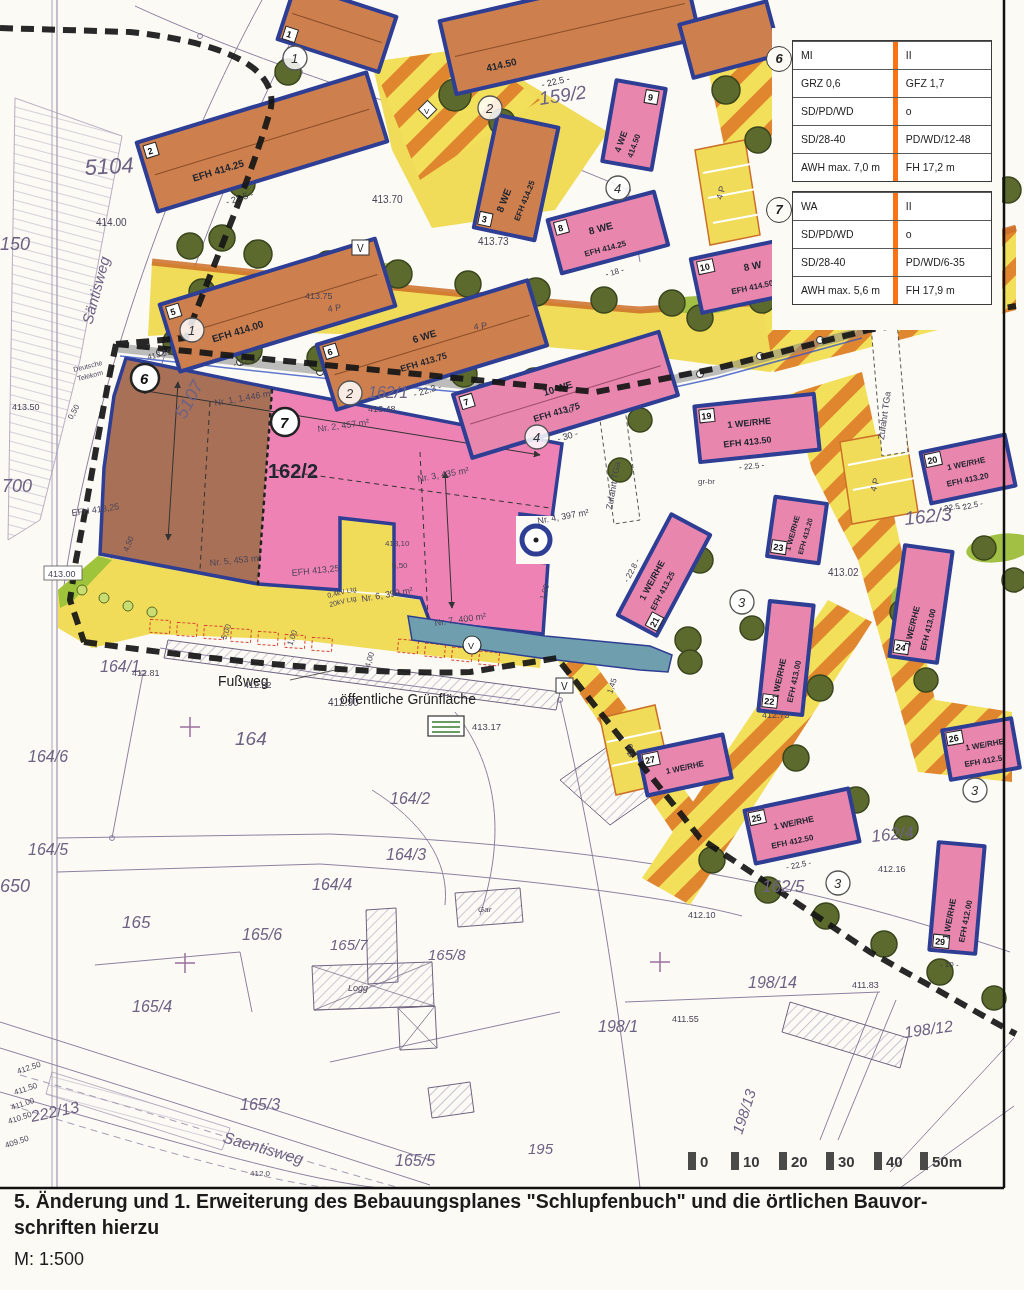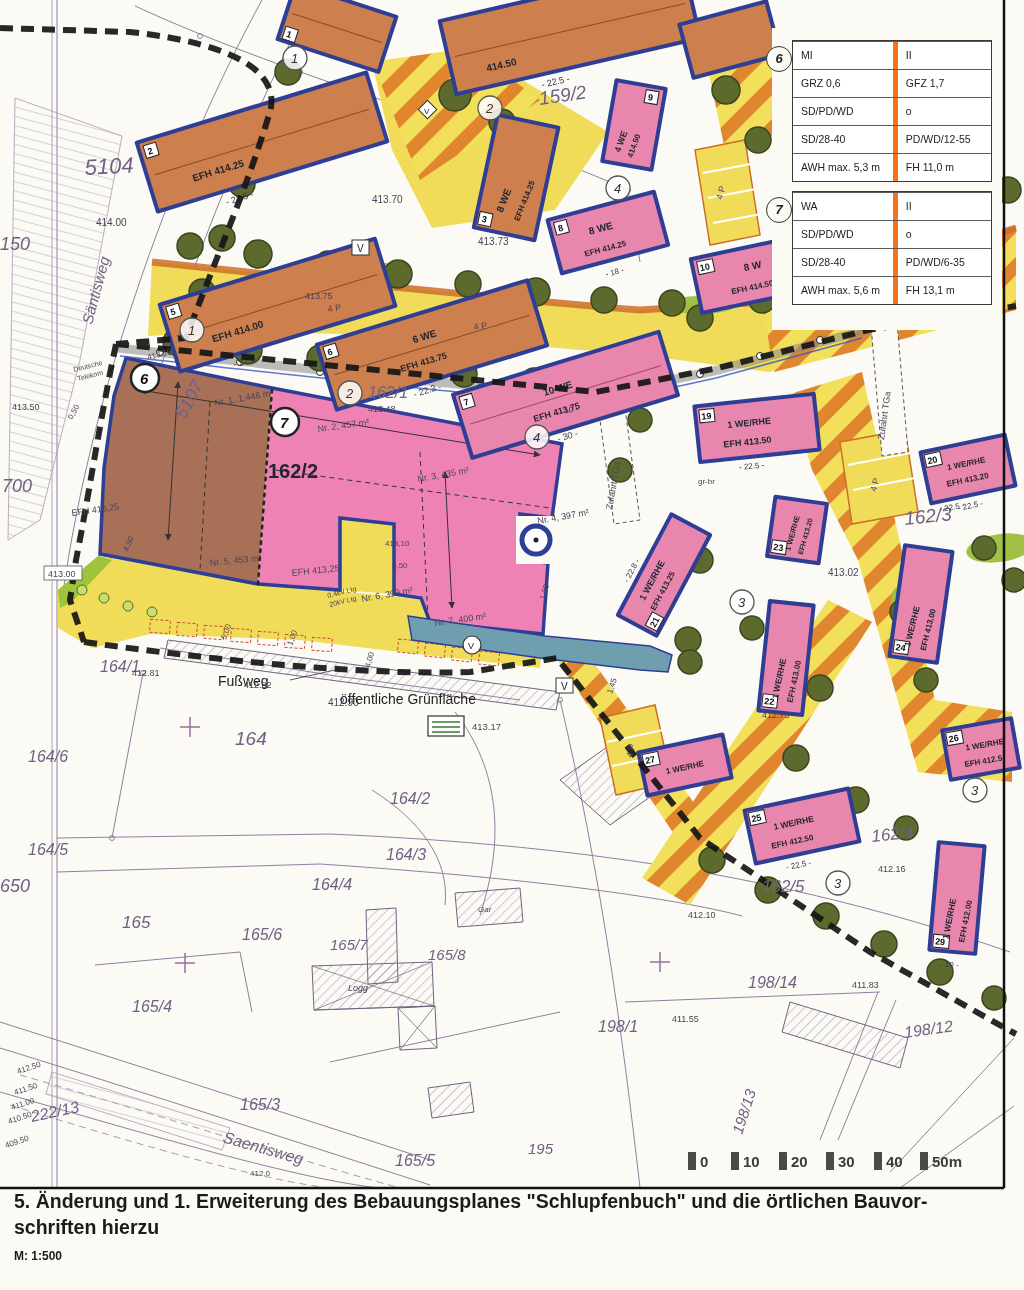--- a/index.html
+++ b/index.html
@@ -20,21 +20,21 @@
   .lg-row:first-child{border-top:none;}
   .lg-c1,.lg-c2{padding:7px 6px 7px 8px;font-size:10.5px;color:#222;min-height:13px;}
   .lg-c1{width:52%;}
   .lg-c2{width:48%;border-left:5px solid #f97316;}
   .lg-marker{position:absolute;left:-27px;top:5px;width:24px;height:24px;border:1.6px solid #333;
              border-radius:50%;background:#fbfaf5;text-align:center;line-height:24px;
              font-size:13px;font-weight:bold;color:#222;font-style:italic;}
   
   #caption{position:absolute;left:14px;top:1188px;width:990px;color:#1b1b1b;}
   #caption .t{font-size:19.5px;font-weight:bold;line-height:1.35;}
-  #caption .m{font-size:12px;font-weight:bold;margin-top:8px;}
+  #caption .m{font-size:18px;font-weight:normal;margin-top:8px;}
 </style>
 </head>
 <body>
 
 <div id="sheet">
 
 <svg id="map" width="1024" height="1190" viewBox="0 0 1024 1190">
   <defs>
     <pattern id="hatchOrange" width="30" height="30" patternUnits="userSpaceOnUse" patternTransform="rotate(45)">
       <rect width="30" height="30" fill="#f2df5a"></rect>
@@ -611,44 +611,44 @@
     <div class="lg-row">
           <div class="lg-c1">GRZ 0,6</div>
           <div class="lg-c2">GFZ 1,7</div>
         </div>
     <div class="lg-row">
           <div class="lg-c1">SD/PD/WD</div>
           <div class="lg-c2">o</div>
         </div>
     <div class="lg-row">
           <div class="lg-c1">SD/28-40</div>
-          <div class="lg-c2">PD/WD/12-55</div>
-        </div>
-    <div class="lg-row">
-          <div class="lg-c1">AWH max. 5,3 m</div>
-          <div class="lg-c2">FH 11,0 m</div>
+          <div class="lg-c2">PD/WD/12-48</div>
+        </div>
+    <div class="lg-row">
+          <div class="lg-c1">AWH max. 7,0 m</div>
+          <div class="lg-c2">FH 17,2 m</div>
         </div>
   </div>
   <div class="lg-table">
     <div class="lg-marker">7</div>
     <div class="lg-row">
           <div class="lg-c1">WA</div>
           <div class="lg-c2">II</div>
         </div>
     <div class="lg-row">
           <div class="lg-c1">SD/PD/WD</div>
           <div class="lg-c2">o</div>
         </div>
     <div class="lg-row">
           <div class="lg-c1">SD/28-40</div>
           <div class="lg-c2">PD/WD/6-35</div>
         </div>
     <div class="lg-row">
           <div class="lg-c1">AWH max. 5,6 m</div>
-          <div class="lg-c2">FH 13,1 m</div>
+          <div class="lg-c2">FH 17,9 m</div>
         </div>
   </div>
 </div>
 
 
 <div id="caption">
   <div class="t">
     <span>5. Änderung und 1. Erweiterung des Bebauungsplanes "Schlupfenbuch" und die örtlichen Bauvor-</span><br>
     <span>schriften hierzu</span>
   </div>

